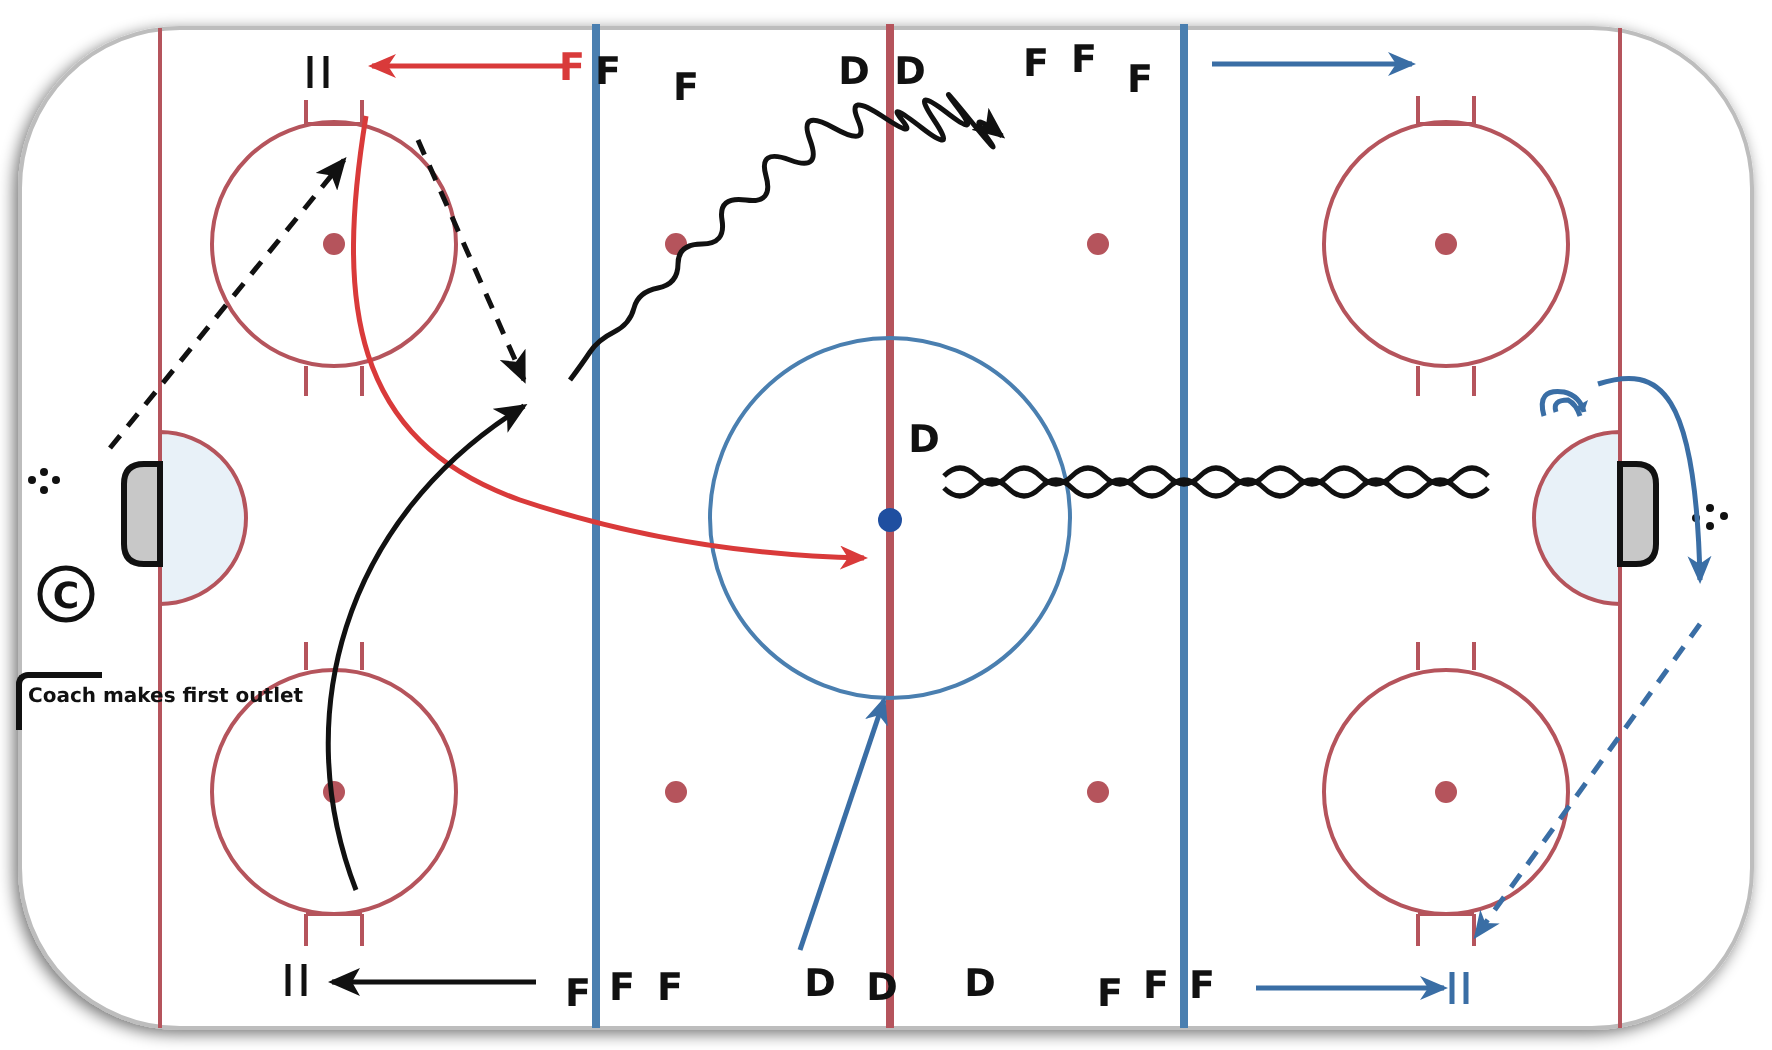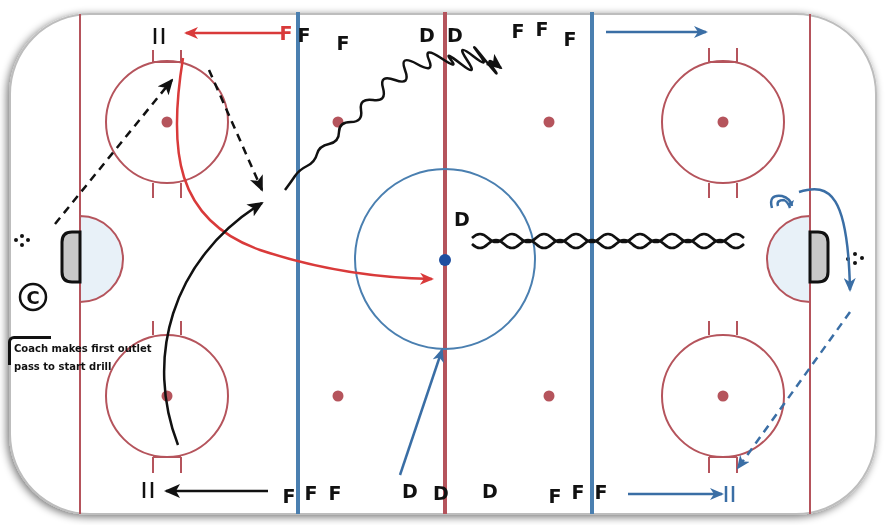--- a/index.html
+++ b/index.html
@@ -189,14 +189,13 @@
   <g>
     <circle cx="33" cy="297" r="13" fill="none" stroke="#111" stroke-width="2.5"></circle>
     <text x="33" y="304" font-size="18" text-anchor="middle" fill="#111">C</text>
   </g>
 </svg>
 </div>
 
 <div class="note-bracket"></div>
 <div class="note">
   <div>Coach makes first outlet</div>
-  <div>pass to start drill</div>
 </div>
 
 </body></html>

